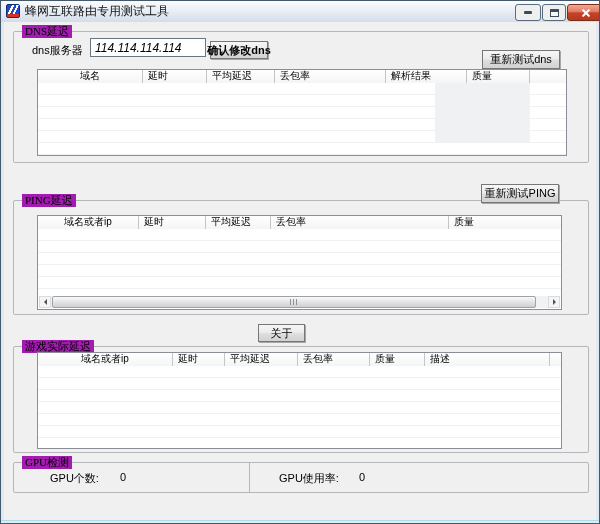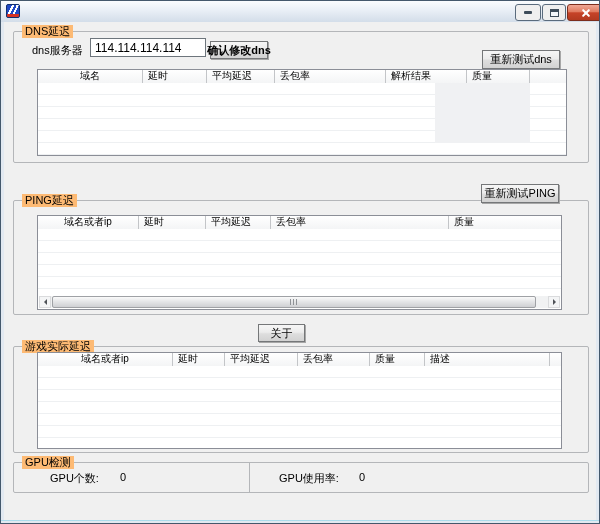--- a/index.html
+++ b/index.html
@@ -41,34 +41,34 @@
     background:linear-gradient(180deg,#f0a795 0%,#e07b60 45%,#c64328 52%,#b23a20 100%);}
   .glyph-min{width:8px;height:3px;background:#3e4c5a;border-radius:1px;}
   .glyph-max{width:9px;height:8px;border:1px solid #3e4c5a;background:linear-gradient(#3e4c5a 0 2px,#f4f7fa 2px);}
   .glyph-x{position:relative;width:10px;height:10px;}
   .glyph-x::before,.glyph-x::after{content:"";position:absolute;left:4px;top:0;width:2px;height:10px;background:#fff;border-radius:1px;}
   .glyph-x::before{transform:rotate(45deg);}
   .glyph-x::after{transform:rotate(-45deg);}
 
   
   .group{position:absolute;border:1px solid #b4b6b9;border-radius:2px;}
-  .group-label{position:absolute;top:-7px;left:8px;background:#fdba74;padding:0 3px;font-size:11px;line-height:13px;white-space:nowrap;}
+  .group-label{position:absolute;top:-7px;left:8px;background:#a21caf;padding:0 3px;font-size:11px;line-height:13px;white-space:nowrap;font-family:Liberation Serif, serif;}
 
   
   .btn{
     position:absolute;display:flex;align-items:center;justify-content:center;
     font-family:inherit;font-size:11px;color:#000;padding:0;white-space:nowrap;
     background:linear-gradient(180deg,#f6f6f6 0%,#ececec 45%,#dedede 55%,#d2d2d2 100%);
     border:1px solid #757779;box-shadow:1px 1px 0 #a7a7a7;cursor:default;
   }
 
   
   .textbox{
     position:absolute;border:1px solid #6d757c;background:#fff;
-    font-family:inherit;font-size:12px;padding:0 4px;color:#000;
+    font-family:inherit;font-size:12px;padding:0 4px;color:#000;font-style:italic;
   }
 
   
   .lv{position:absolute;background:#fff;border:1px solid #8b8e97;}
   .lv-head{display:flex;height:24px;background:linear-gradient(180deg,#ffffff 0%,#f4f5f6 55%,#ebedef 100%);
     border-bottom:1px solid #c3c5c8;font-size:10px;line-height:12px;}
   .lv-col{border-right:1px solid #c3c5c8;padding-left:5px;white-space:nowrap;overflow:hidden;flex:none;}
   .lv-col.center{text-align:center;padding-left:0;}
   .lv-col.fill{flex:1;border-right:none;}
   .lv-body{position:absolute;left:0;right:0;top:13px;bottom:0;
@@ -95,20 +95,21 @@
 <body>
 
 <div class="window">
 
   <div class="frame-left"></div>
   <div class="frame-right"></div>
   <div class="frame-bottom"></div>
 
   <div class="titlebar">
     <span class="app-icon"></span>
+    <span class="title-text">蜂网互联路由专用测试工具</span>
   </div>
   <button class="win-btn min">
     <span class="glyph-min"></span>
   </button>
   <button class="win-btn max">
     <span class="glyph-max"></span>
   </button>
   <button class="win-btn close">
     <span class="glyph-x"></span>
   </button>

